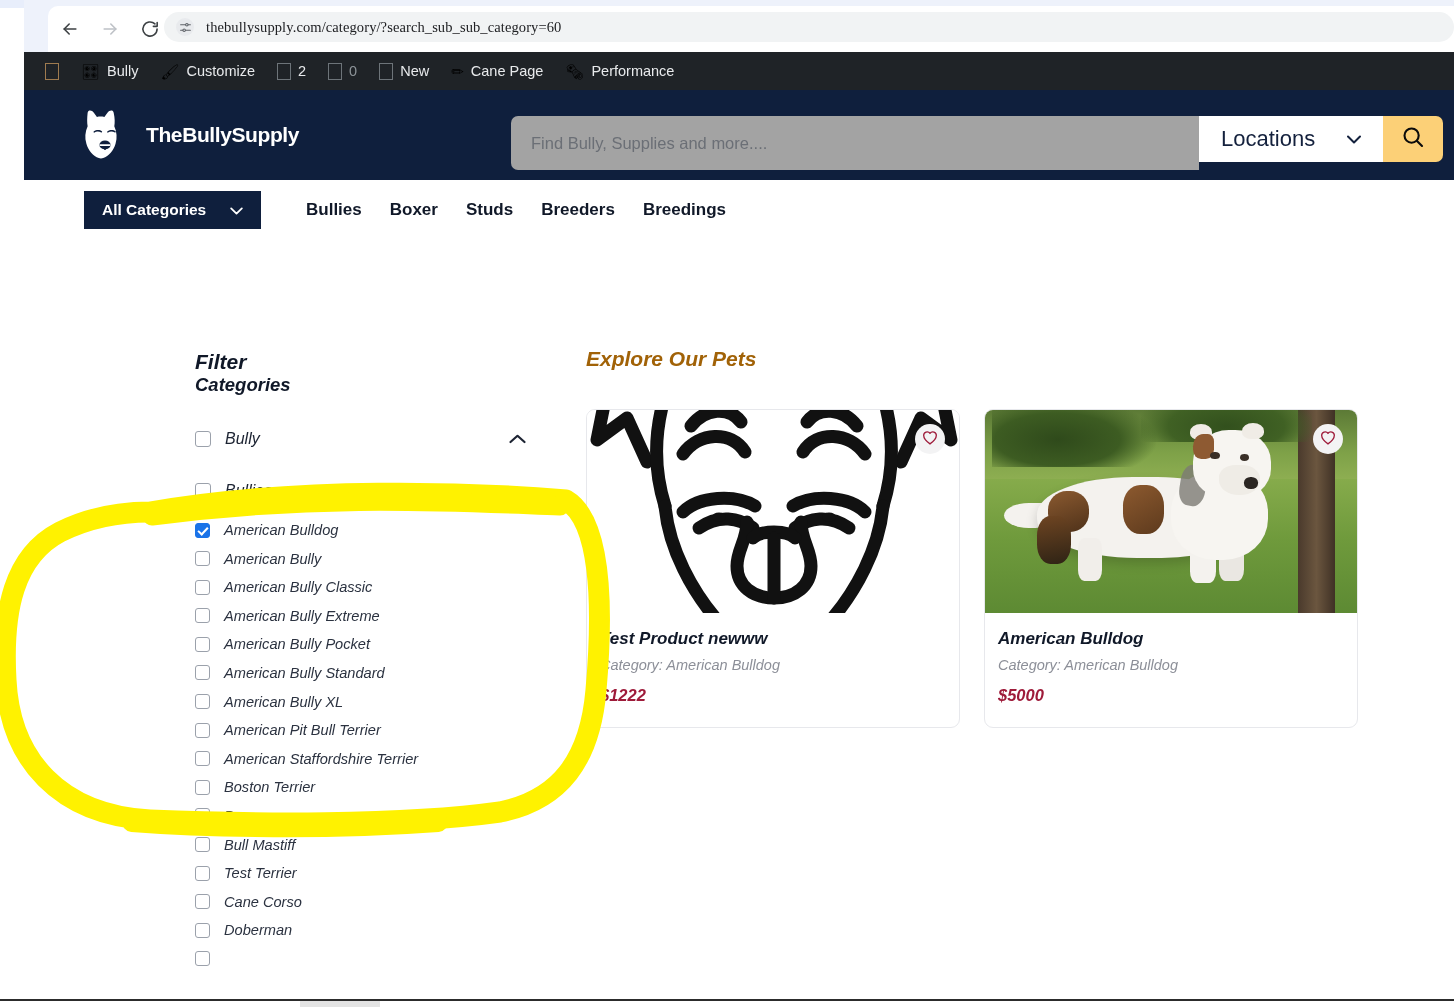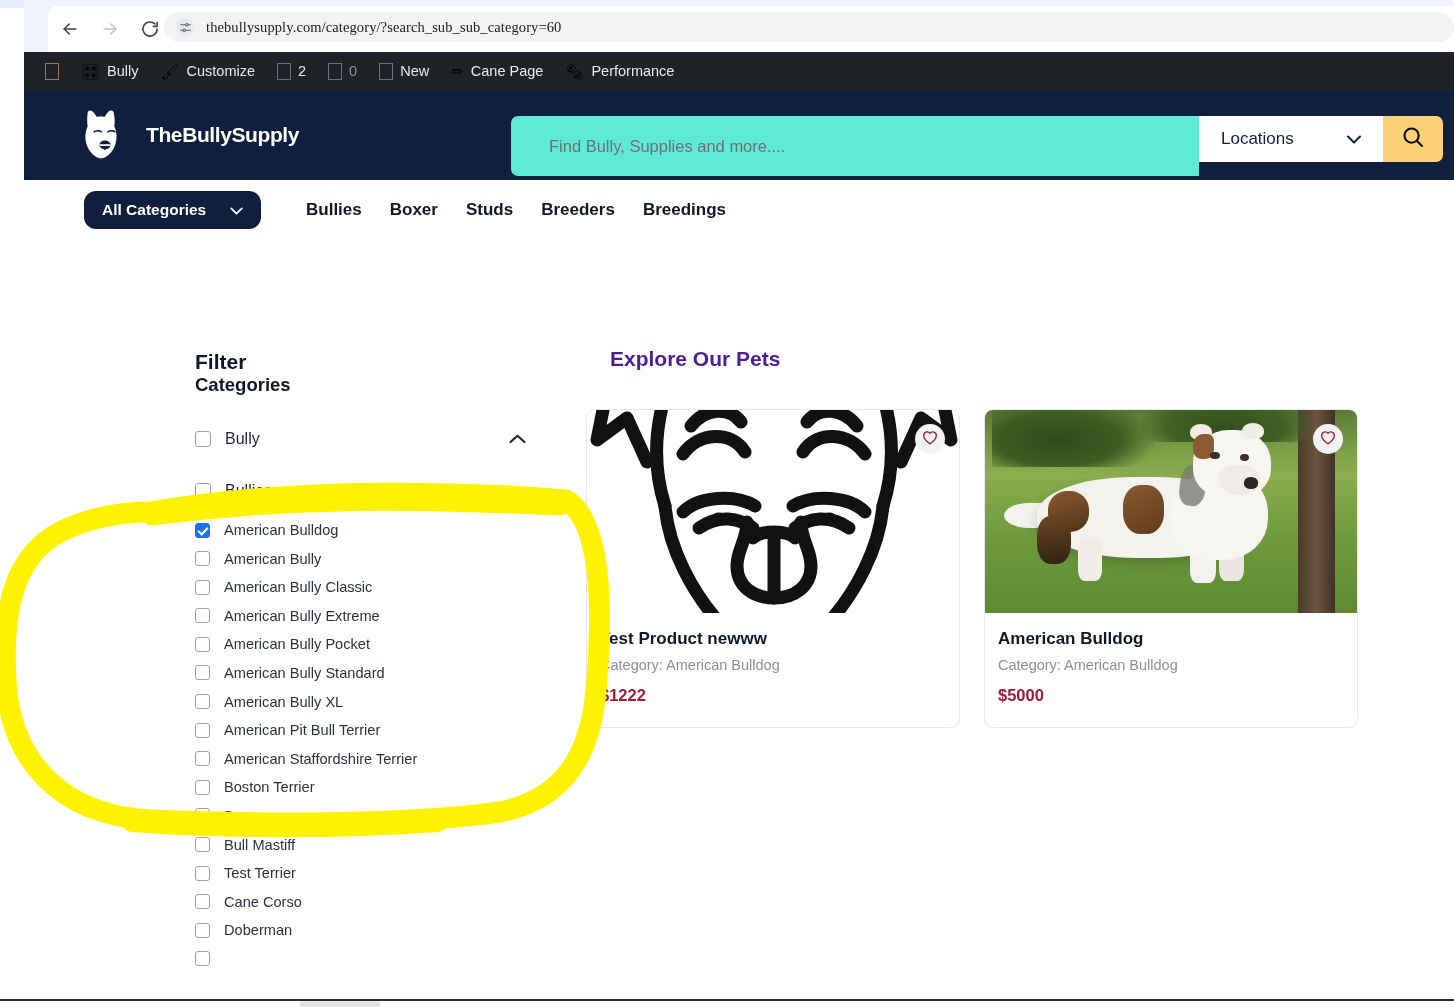--- a/index.html
+++ b/index.html
@@ -55,56 +55,56 @@
     position:absolute; left:24px; top:90px; width:1430px; height:90px;
     background:#0f1f3d;
   }
   .logo { position:absolute; left:50px; top:14px; display:flex; align-items:center; gap:10px; cursor:pointer; }
   .logo-text { display:flex; line-height:0.86; }
   .logo-text span { color:#ffffff; font-weight:bold; font-size:21px; letter-spacing:-0.4px;
                     font-family:"Liberation Sans", sans-serif; }
 
   .searchwrap { position:absolute; left:487px; top:26px; display:flex; height:46px; }
   .searchbox {
-    width:688px; height:60px; background:#5eead4;
+    width:688px; height:54px; background:#a3a3a3;
     border-top-left-radius:7px; border-bottom-left-radius:7px;
-    display:flex; align-items:center; padding-left:38px;
+    display:flex; align-items:center; padding-left:20px;
   }
   .searchbox input {
     border:none; outline:none; background:transparent; width:100%;
     font-size:16.5px; color:#4a4a4a; font-family:"Liberation Sans", sans-serif;
   }
   .searchbox input::placeholder { color:#6b6f76; }
   .locations {
     width:184px; height:46px; background:#ffffff; display:flex; align-items:center;
     justify-content:space-between; padding:0 22px 0 22px; cursor:pointer;
   }
-  .locations .lbl { font-size:17px; color:#14213d; font-family:"Liberation Sans", sans-serif; }
+  .locations .lbl { font-size:22px; color:#14213d; font-family:"Liberation Sans", sans-serif; }
   .searchbtn {
     width:60px; height:46px; background:#fcd077;
     border-top-right-radius:7px; border-bottom-right-radius:7px;
     display:flex; align-items:center; justify-content:center; cursor:pointer;
   }
 
   
   .catnav { position:absolute; left:24px; top:180px; width:1430px; height:62px; background:#ffffff; }
   .allcat {
     position:absolute; left:60px; top:11px; height:38px; padding:0 18px;
-    background:#0f1f3d; border-radius:12px; color:#fff;
+    background:#0f1f3d; border-radius:0; color:#fff;
     display:flex; align-items:center; gap:24px; cursor:pointer;
     font-size:15.5px; font-weight:bold; font-family:"Liberation Sans", sans-serif;
   }
   .navlinks { position:absolute; left:282px; top:11px; height:38px; display:flex; align-items:center; gap:28px; }
   .navlinks a {
     color:#101828; font-size:17px; font-weight:bold; text-decoration:none; cursor:pointer;
     font-family:"Liberation Sans", sans-serif;
   }
 
   
-  .page { position:absolute; left:24px; top:242px; width:1430px; height:765px; background:#ffffff; }
+  .page { position:absolute; left:24px; top:242px; width:1430px; height:765px; background:#ffffff;font-style:italic; }
 
   
   .filtercol { position:absolute; left:171px; top:108px; width:350px; }
   .h-filter { font-size:21px; font-weight:bold; color:#101828; font-family:"Liberation Sans", sans-serif; }
   .h-categories { font-size:18.5px; font-weight:bold; color:#101828;
                   font-family:"Liberation Sans", sans-serif; }
 
   .grp { margin-top:34px; display:flex; align-items:center; justify-content:space-between;
          width:331px; cursor:pointer; }
   .grp-left { display:flex; align-items:center; gap:14px; }
@@ -121,21 +121,21 @@
   }
   .cb.checked { background:#1a73e8; border-color:#1a73e8; }
   .cb.checked::after {
     content:""; position:absolute; left:4.4px; top:1.4px; width:4px; height:8px;
     border:solid #ffffff; border-width:0 2px 2px 0; transform:rotate(43deg);
   }
   .cb.big { width:16px; height:16px; border-radius:3px; }
 
   
   .prodcol { position:absolute; left:562px; top:105px; width:800px; }
-  .h-explore { font-size:21px; font-weight:bold; color:#4c1d95; font-family:"Liberation Sans", sans-serif;margin-left:24px; }
+  .h-explore { font-size:21px; font-weight:bold; color:#a16207; font-family:"Liberation Sans", sans-serif; }
   .cards { margin-top:38px; display:flex; gap:24px; }
   .card {
     width:374px; border:1px solid #e7e8ec; border-radius:9px; background:#ffffff;
     overflow:hidden; cursor:pointer;
   }
   .card-img { position:relative; width:100%; height:203px; overflow:hidden; background:#ffffff; }
   .fav {
     position:absolute; right:14px; top:14px; width:30px; height:30px; border-radius:50%;
     background:#f3f3f4; display:flex; align-items:center; justify-content:center; cursor:pointer;
     z-index:3;

